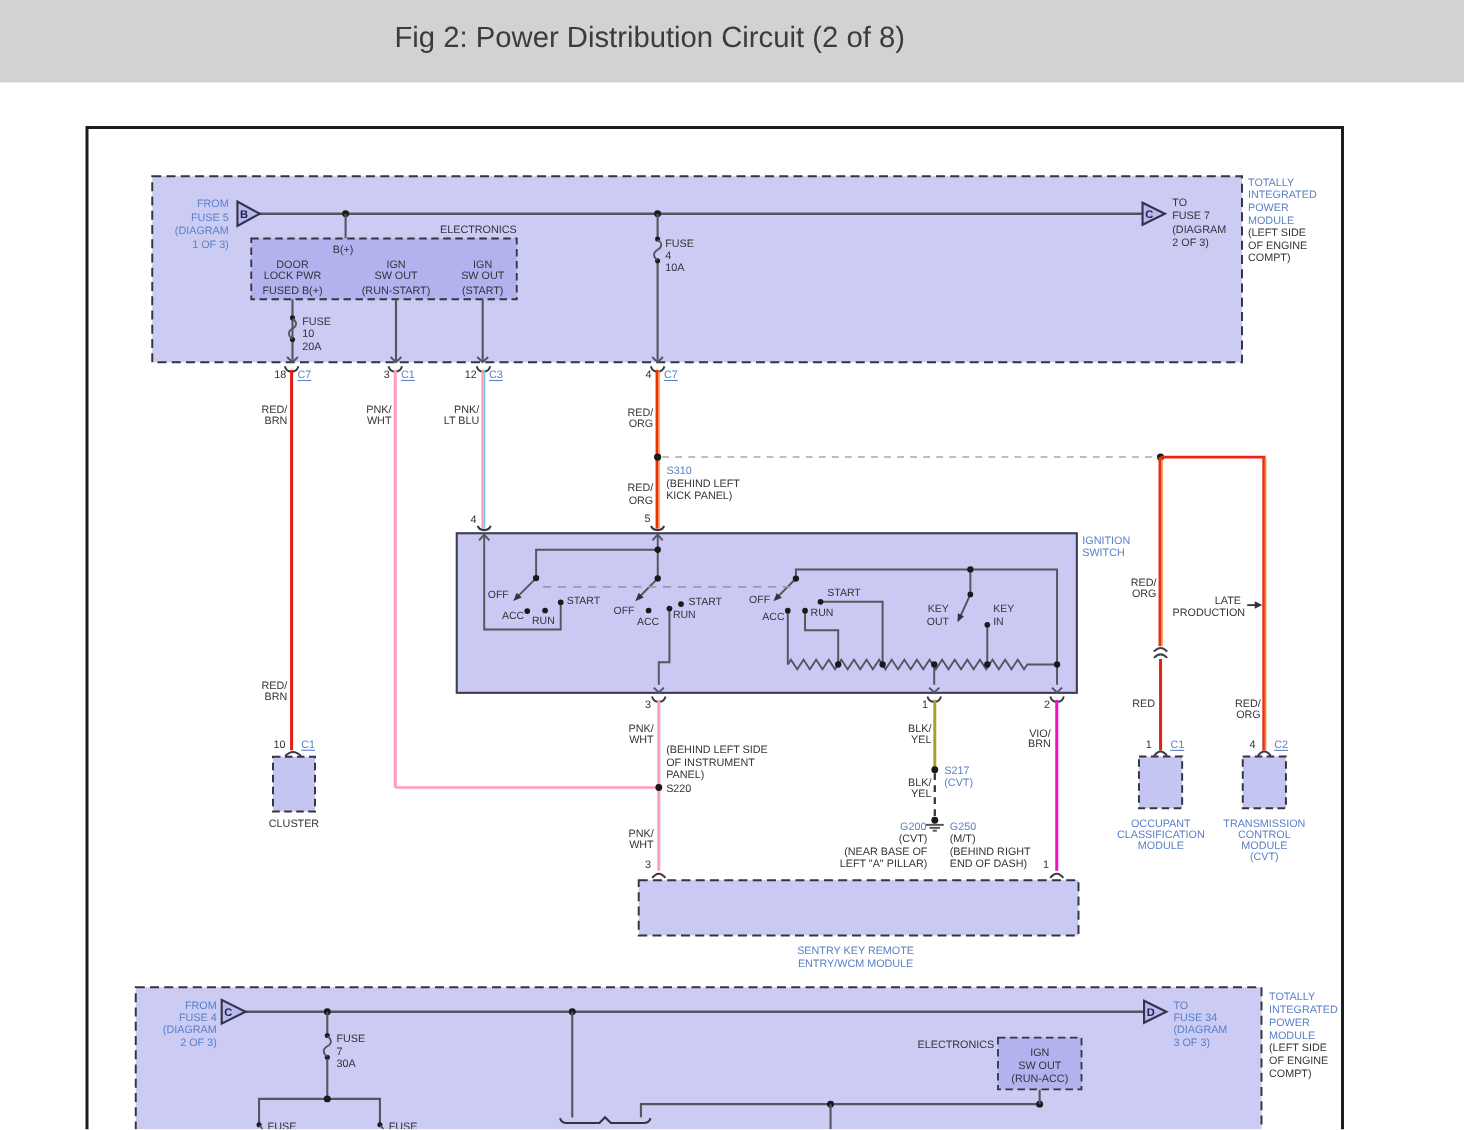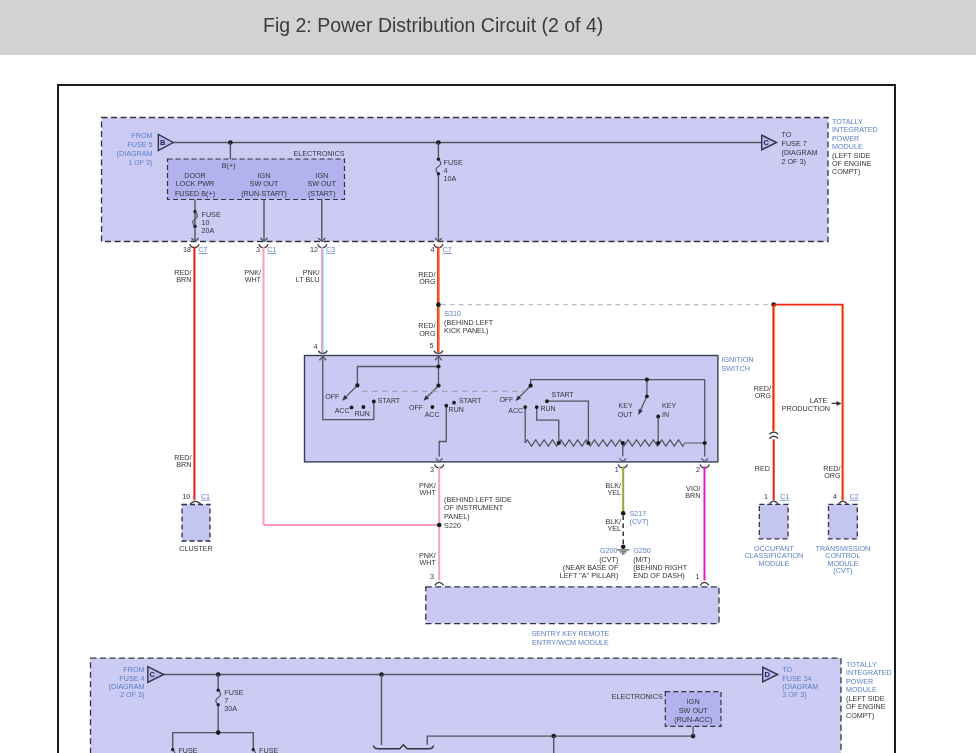--- a/index.html
+++ b/index.html
@@ -7,21 +7,21 @@
 #page{position:relative;width:976px;height:753px;background:#fff;overflow:hidden;}
 #hdr{position:absolute;left:0;top:0;width:976px;height:55px;background:#d2d2d2;}
 #title{position:absolute;left:263px;top:13.5px;font-size:19.5px;color:#3c3c3c;letter-spacing:0px;white-space:nowrap;}
 #frame{position:absolute;left:57px;top:84px;width:835px;height:680px;border:2px solid #1c1c1c;}
 svg{position:absolute;left:0;top:0;}
 </style>
 </head>
 <body>
 <div id="page">
 <div id="hdr"></div>
-<div id="title">Fig 2: Power Distribution Circuit (2 of 4)</div>
+<div id="title">Fig 2: Power Distribution Circuit (2 of 8)</div>
 <div id="frame"></div>
 <svg width="976" height="753" viewBox="0 0 976 753">
 <defs>
 <g id="fuse">
           <circle cx="0" cy="0" r="1.7" fill="#1a1a1a"></circle>
           <circle cx="0" cy="14.5" r="1.7" fill="#1a1a1a"></circle>
           <path d="M0,0.5 C3.2,2.5 3.2,5.5 0,7.2 C-3.2,9 -3.2,12 0,14" fill="none" stroke="#55555f" stroke-width="1.2"></path>
         </g>
 </defs>
 

